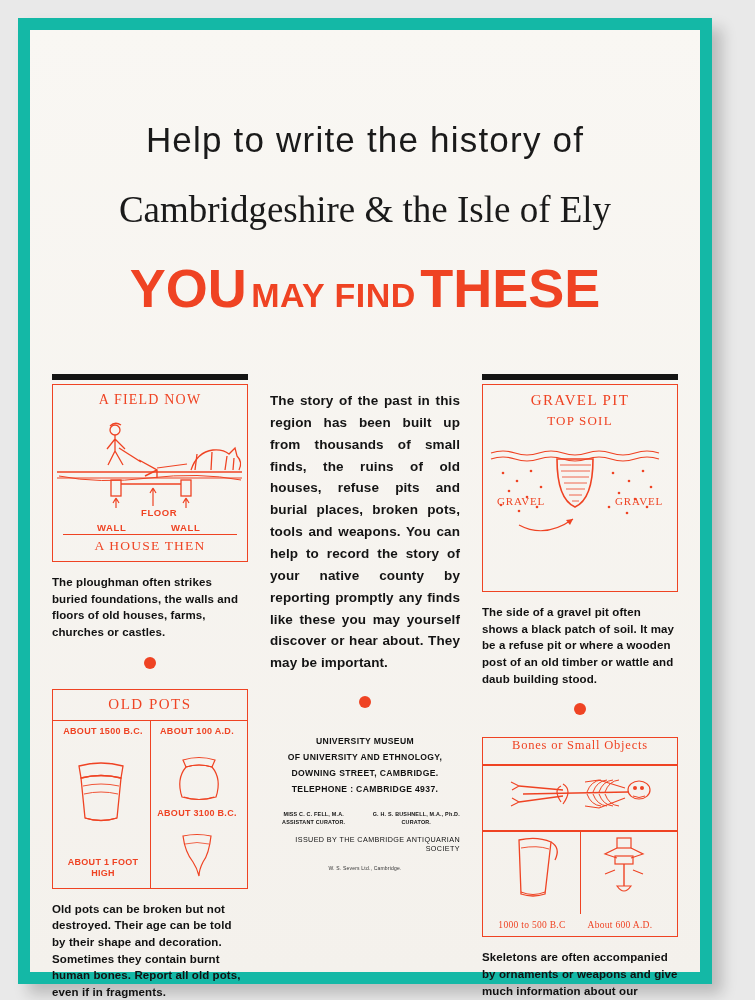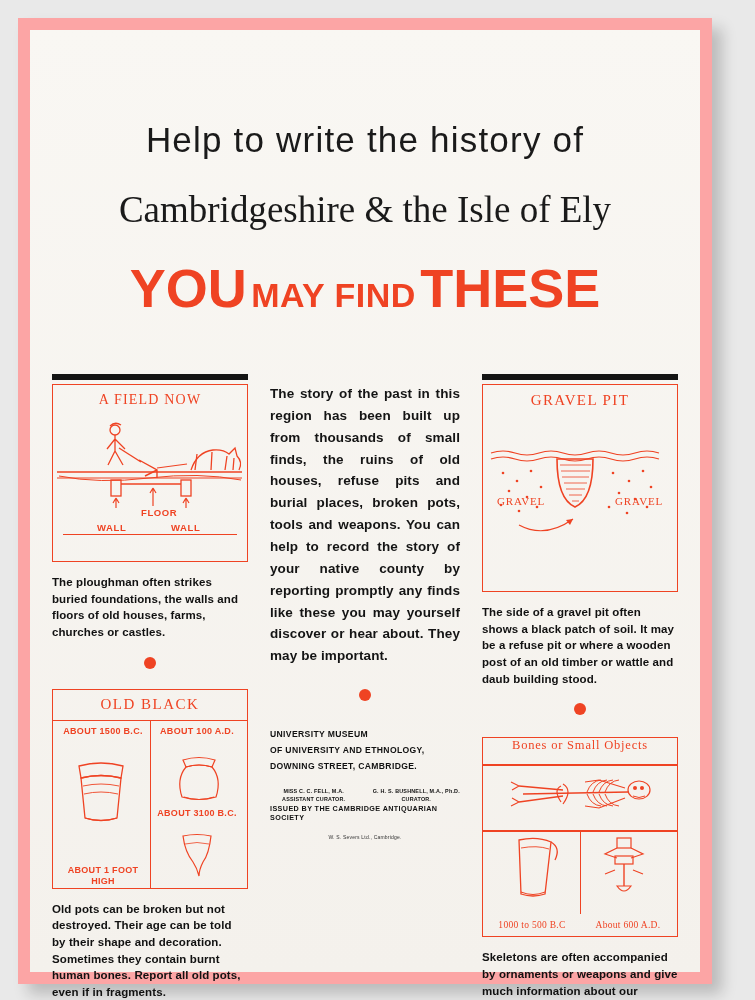--- a/index.html
+++ b/index.html
@@ -12,21 +12,21 @@
   .canvas{
     position:relative;
     width:755px;height:1000px;
     background:#e9e9e9;
   }
   
   .board{
     position:absolute;
     left:18px;top:18px;
     width:694px;height:966px;
-    background:#fca5a5;
+    background:#14b8a6;
     box-shadow:10px 10px 14px rgba(0,0,0,0.20);
   }
   .paper{
     position:absolute;
     left:12px;top:12px;
     width:670px;height:942px;
     background:#f7f5f1;
     background-image:linear-gradient(180deg,#f9f7f3 0%,#f4f1ec 100%);
   }
   .inner{
@@ -133,30 +133,30 @@
   }
   .dot{
     width:12px;height:12px;border-radius:50%;
     background:#ef4323;margin:22px auto;
   }
   .midred{
     font-size:11.5px;font-weight:700;color:#ef4323;
     line-height:1.6;text-align:justify;letter-spacing:0.2px;
   }
   .addr{
-    margin-top:26px;font-size:8.6px;font-weight:700;
+    text-align:center;margin-top:26px;font-size:8.6px;font-weight:700;
     color:#111;line-height:1.85;letter-spacing:0.35px;
   }
   .names{
     display:flex;justify-content:space-between;margin-top:12px;
     font-size:5.4px;font-weight:700;color:#111;letter-spacing:0.2px;text-align:center;
     line-height:1.5;
   }
   .issued{
-    text-align:left;margin-top:1px;font-size:7.2px;font-weight:700;
+    text-align:right;margin-top:9px;font-size:7.2px;font-weight:400;
     color:#111;letter-spacing:0.4px;
   }
   .printer{
     text-align:center;margin-top:12px;font-size:5px;color:#333;letter-spacing:0.2px;
   }
 
   
   .gravelbox{height:208px;}
   .gravelbox .ttl{
     text-align:center;font-family:"Liberation Serif",serif;
@@ -236,28 +236,29 @@
                 <path d="M63 100 l0 -10 M63 90 l-3 5 M63 90 l3 5" stroke="#ef4323" stroke-width="1.2" fill="none"></path>
                 <path d="M100 98 l0 -18 M100 80 l-3 5 M100 80 l3 5" stroke="#ef4323" stroke-width="1.2" fill="none"></path>
                 <path d="M133 100 l0 -10 M133 90 l-3 5 M133 90 l3 5" stroke="#ef4323" stroke-width="1.2" fill="none"></path>
               </svg>
 
               <div class="lbl-sm" style="left:88px;top:122px;">FLOOR</div>
               <div class="lbl-sm" style="left:44px;top:137px;">WALL</div>
               <div class="lbl-sm" style="left:118px;top:137px;">WALL</div>
 
               <div style="position:absolute;left:10px;right:10px;bottom:26px;height:1.3px;background:#ef4323;"></div>
+              <div class="ttl2">A HOUSE THEN</div>
             </div>
 
             <div class="cap" style="margin-top:12px;">The ploughman often strikes buried foundations, the walls and floors of old houses, farms, churches or castles.</div>
 
             <div class="dot" style="margin:16px auto 0;"></div>
 
             <div class="redbox potsbox">
-              <div class="ttl">OLD BLACK</div>
+              <div class="ttl">OLD POTS</div>
               <div class="hdiv"></div>
               <div class="vdiv"></div>
 
               <div class="potlbl" style="left:6px;top:36px;width:88px;">ABOUT 1500 B.C.</div>
               <div class="potlbl" style="right:6px;top:36px;width:88px;">ABOUT 100 A.D.</div>
 
               <svg width="88" height="74" viewBox="0 0 88 74" style="position:absolute;left:4px;top:64px;">
                 <path d="M22 12 q22 -6 44 0 l-2 12 q-20 -5 -40 0 z" fill="none" stroke="#ef4323" stroke-width="1.3"></path>
                 <path d="M24 24 q20 -5 40 0 l-4 40 q-16 5 -32 0 z" fill="none" stroke="#ef4323" stroke-width="1.3"></path>
                 <path d="M26 32 q18 -4 36 0 M27 40 q17 -4 34 0" stroke="#ef4323" stroke-width="0.9" fill="none"></path>
@@ -270,52 +271,54 @@
                 <path d="M29 45 q15 5 30 0" stroke="#ef4323" stroke-width="1" fill="none"></path>
               </svg>
 
               <div class="potlbl" style="right:6px;top:118px;width:88px;">ABOUT 3100 B.C.</div>
 
               <svg width="84" height="46" viewBox="0 0 84 46" style="position:absolute;right:6px;top:142px;">
                 <path d="M26 4 q14 -3 28 0 q-2 18 -8 26 q-4 8 -4 14 q-2 -8 -6 -14 q-8 -10 -10 -26 z" fill="none" stroke="#ef4323" stroke-width="1.2"></path>
                 <path d="M28 12 q12 -3 24 0" stroke="#ef4323" stroke-width="0.8" fill="none"></path>
               </svg>
 
-              <div class="potlbl" style="left:4px;bottom:0;width:92px;">ABOUT 1 FOOT HIGH</div>
+              <div class="potlbl" style="left:4px;bottom:8px;width:92px;">ABOUT 1 FOOT HIGH</div>
             </div>
 
             <div class="cap" style="margin-top:12px;">Old pots can be broken but not destroyed. Their age can be told by their shape and decoration. Sometimes they contain burnt human bones. Report all old pots, even if in fragments.</div>
           </div>
 
           <div class="col-mid">
-            <div class="midtext" style="margin-top:9px;">The story of the past in this region has been built up from thousands of small finds, the ruins of old houses, refuse pits and burial places, broken pots, tools and weapons. You can help to record the story of your native county by reporting promptly any finds like these you may yourself discover or hear about. They may be important.</div>
+            <div class="midtext" style="margin-top:16px;">The story of the past in this region has been built up from thousands of small finds, the ruins of old houses, refuse pits and burial places, broken pots, tools and weapons. You can help to record the story of your native county by reporting promptly any finds like these you may yourself discover or hear about. They may be important.</div>
 
             <div class="dot"></div>
 
 
             <div class="addr">
               <div>UNIVERSITY MUSEUM</div>
               <div>OF UNIVERSITY AND ETHNOLOGY,</div>
               <div>DOWNING STREET, CAMBRIDGE.</div>
+              <div>TELEPHONE : CAMBRIDGE 4937.</div>
             </div>
 
             <div class="names">
               <div style="width:46%;">MISS C. C. FELL, M.A. ASSISTANT CURATOR.</div>
               <div style="width:46%;">G. H. S. BUSHNELL, M.A., Ph.D. CURATOR.</div>
             </div>
 
             <div class="issued">ISSUED BY THE CAMBRIDGE ANTIQUARIAN SOCIETY</div>
             <div class="printer">W. S. Severs Ltd., Cambridge.</div>
           </div>
 
           <div class="col">
             <div class="rule-top"></div>
 
             <div class="redbox gravelbox">
               <div class="ttl">GRAVEL PIT</div>
+              <div class="ttl2">TOP SOIL</div>
 
               <svg width="193" height="120" viewBox="0 0 193 120" style="position:absolute;left:0;top:56px;">
 
                 <path d="M8 12 q12 -4 24 0 q12 4 24 0 q12 -4 24 0 q12 4 24 0 q12 -4 24 0 q12 4 24 0 q12 -4 24 0" fill="none" stroke="#ef4323" stroke-width="1.2"></path>
                 <path d="M8 18 q12 -4 24 0 q12 4 24 0 q12 -4 24 0 q12 4 24 0 q12 -4 24 0 q12 4 24 0 q12 -4 24 0" fill="none" stroke="#ef4323" stroke-width="1.2"></path>
 
                 <path d="M74 18 q0 40 18 48 q18 -8 18 -48 z" fill="none" stroke="#ef4323" stroke-width="1.6"></path>
                 <g stroke="#ef4323" stroke-width="0.8">
                   <line x1="77" y1="24" x2="108" y2="24"></line>
                   <line x1="78" y1="30" x2="107" y2="30"></line>
@@ -407,21 +410,21 @@
               <svg width="90" height="70" viewBox="0 0 90 70" style="position:absolute;right:6px;top:96px;">
                 <rect x="36" y="4" width="14" height="10" fill="none" stroke="#ef4323" stroke-width="1.2"></rect>
                 <path d="M36 14 l-12 6 l12 4 M50 14 l12 6 l-12 4" fill="none" stroke="#ef4323" stroke-width="1.2"></path>
                 <rect x="34" y="22" width="18" height="8" fill="none" stroke="#ef4323" stroke-width="1.2"></rect>
                 <path d="M43 30 l0 22" stroke="#ef4323" stroke-width="1.4" fill="none"></path>
                 <path d="M34 36 l-10 4 M52 36 l10 4" stroke="#ef4323" stroke-width="1.1" fill="none"></path>
                 <path d="M36 52 q7 10 14 0 z" fill="none" stroke="#ef4323" stroke-width="1.2"></path>
               </svg>
 
               <div class="bonelbl" style="left:4px;width:90px;">1000 to 500 B.C</div>
-              <div class="bonelbl" style="right:4px;width:90px;">About 600 A.D.</div>
+              <div class="bonelbl" style="right:12px;width:90px;">About 600 A.D.</div>
             </div>
 
             <div class="cap" style="margin-top:12px;">Skeletons are often accompanied by ornaments or weapons and give much information about our ancestors. Such finds should be reported at once.</div>
           </div>
 
         </div>
       </div>
     </div>
   </div>
 </div>

